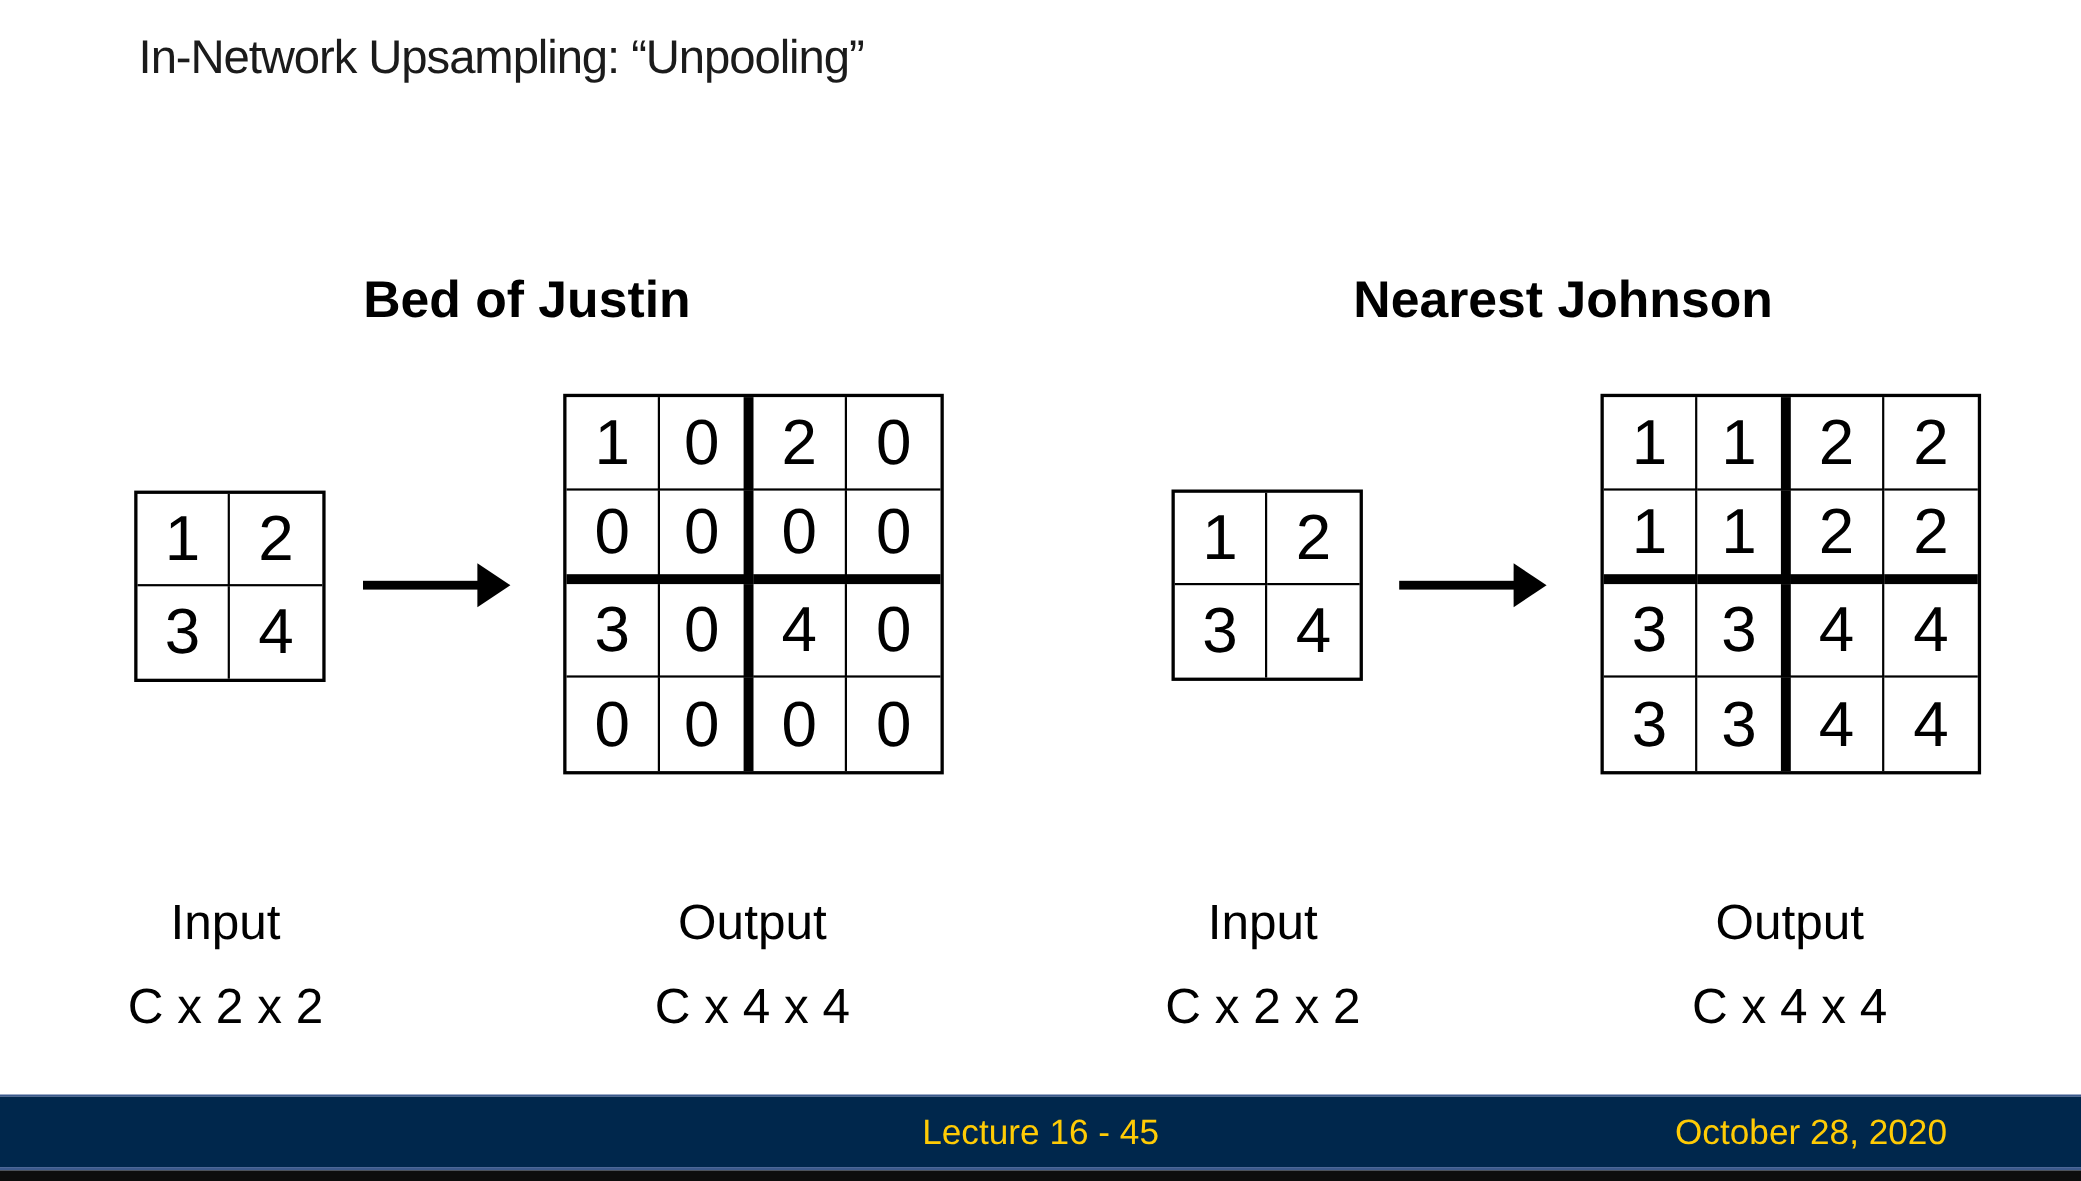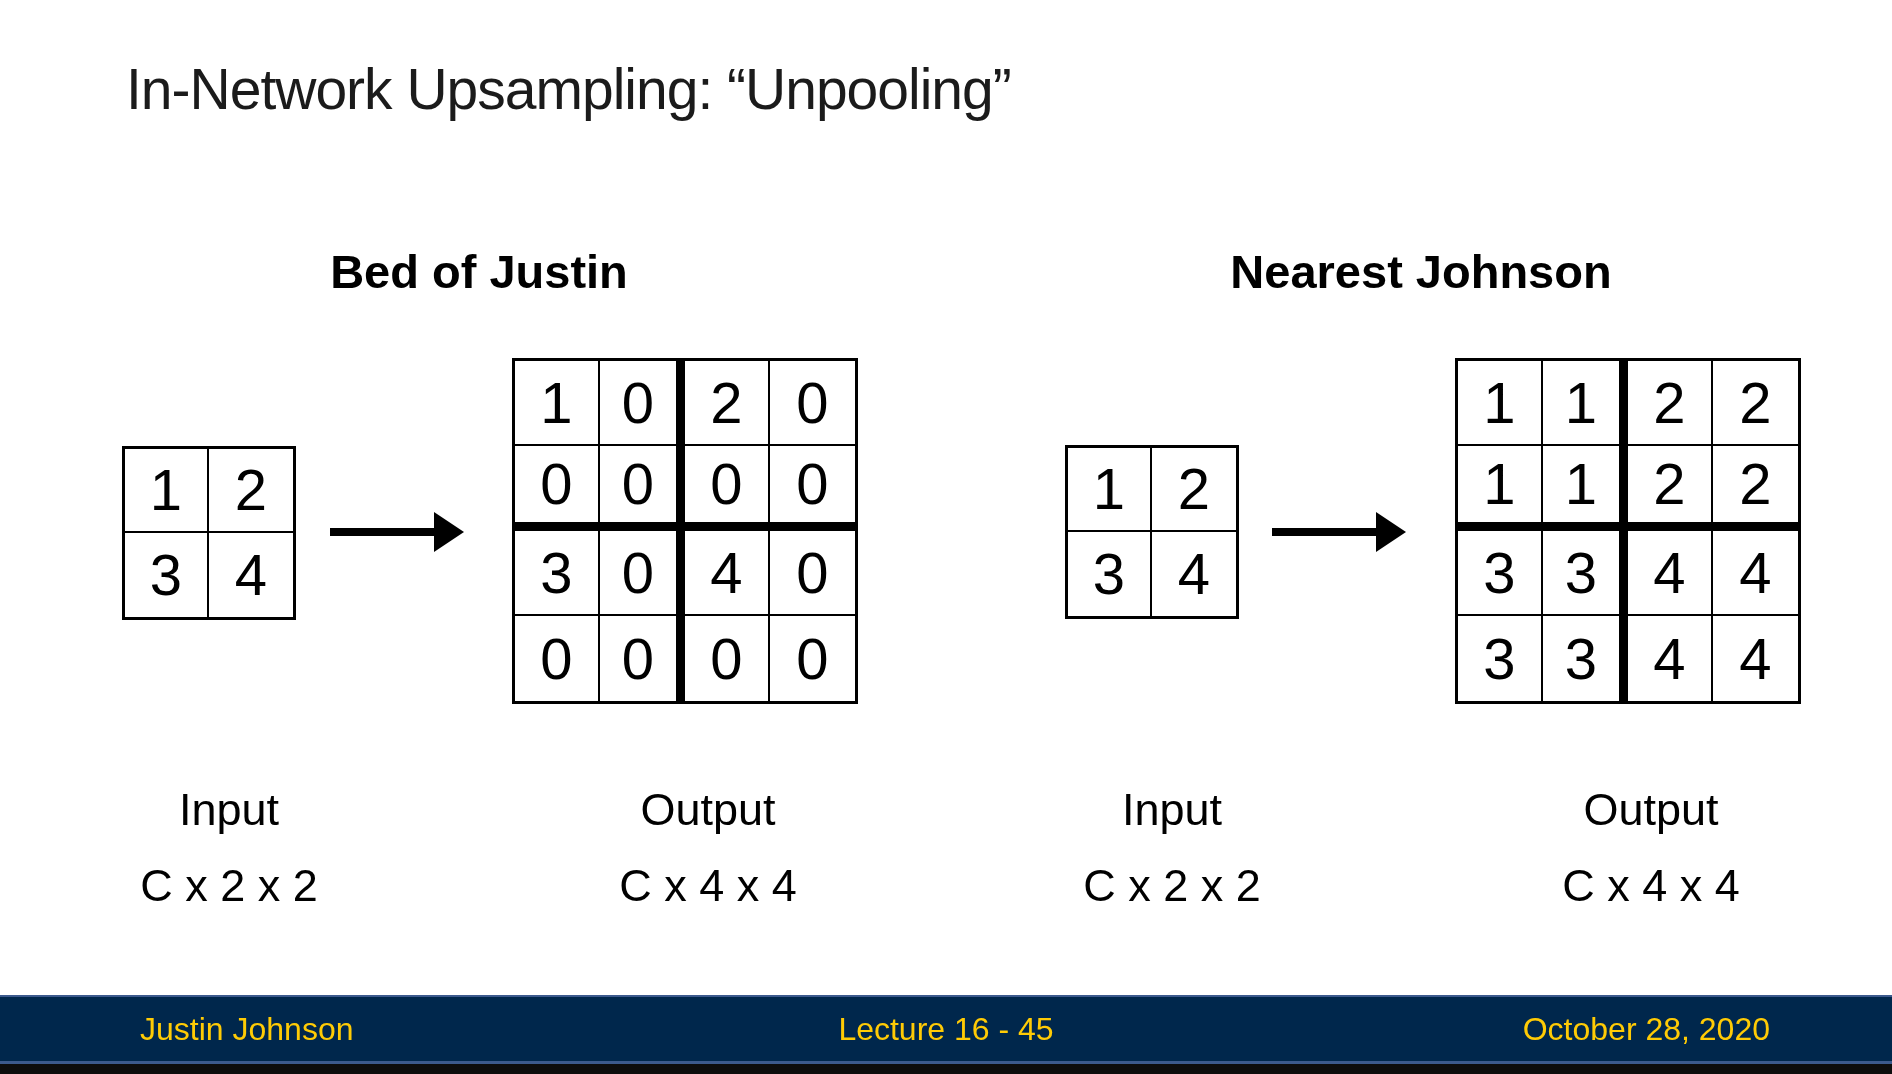--- a/index.html
+++ b/index.html
@@ -8,22 +8,22 @@
     width: 1892px;
     height: 1074px;
     background: #ffffff;
     overflow: hidden;
     font-family: "Liberation Sans", sans-serif;
     color: #000000;
   }
   .slide-title {
     position: absolute;
     left: 126px;
-    top: 56px;
-    font-size: 57px;
+    top: 28px;
+    font-size: 43px;
     letter-spacing: -1px;
     color: #1b1b1b;
     white-space: nowrap;
   }
   .section-heading {
     position: absolute;
     top: 244px;
     transform: translateX(-50%);
     font-size: 47px;
     font-weight: 700;
@@ -78,27 +78,26 @@
     border-left: 30px solid #000;
     border-top: 20px solid transparent;
     border-bottom: 20px solid transparent;
   }
   .arrow-bon { left: 330px;  top: 512px; width: 134px; }
   .arrow-nn  { left: 1272px; top: 512px; width: 134px; }
   .arrow .shaft { width: calc(100% - 26px); }
 
   .shape-label {
     position: absolute;
-    top: 772px;
+    top: 801px;
     transform: translateX(-50%);
     text-align: center;
     font-size: 45px;
     line-height: 76px;
     white-space: nowrap;
-    margin-left: 24px;
   }
   .label-bon-in  { left: 205px; }
   .label-bon-out { left: 684px; }
   .label-nn-in   { left: 1148px; }
   .label-nn-out  { left: 1627px; }
 
   .footer-accent-top {
     position: absolute;
     left: 0; top: 995px;
     width: 100%; height: 2px;
@@ -220,20 +219,19 @@
     <div>Input</div>
     <div>C x 2 x 2</div>
   </div>
   <div class="shape-label label-nn-out">
     <div>Output</div>
     <div>C x 4 x 4</div>
   </div>
 
   <div class="footer-accent-top"></div>
   <div class="footer-bar">
-    <div class="footer-text footer-author">Justin Johnson</div>
     <div class="footer-text footer-lecture">Lecture 16 - 45</div>
     <div class="footer-text footer-date">October 28, 2020</div>
   </div>
   <div class="footer-accent-bottom"></div>
   <div class="bottom-edge"></div>
 
 </div>
 
 </body></html>

